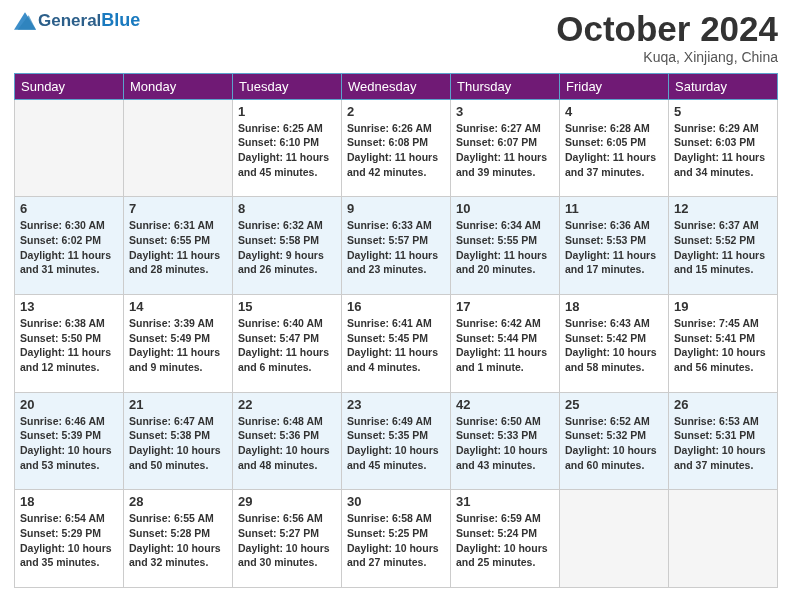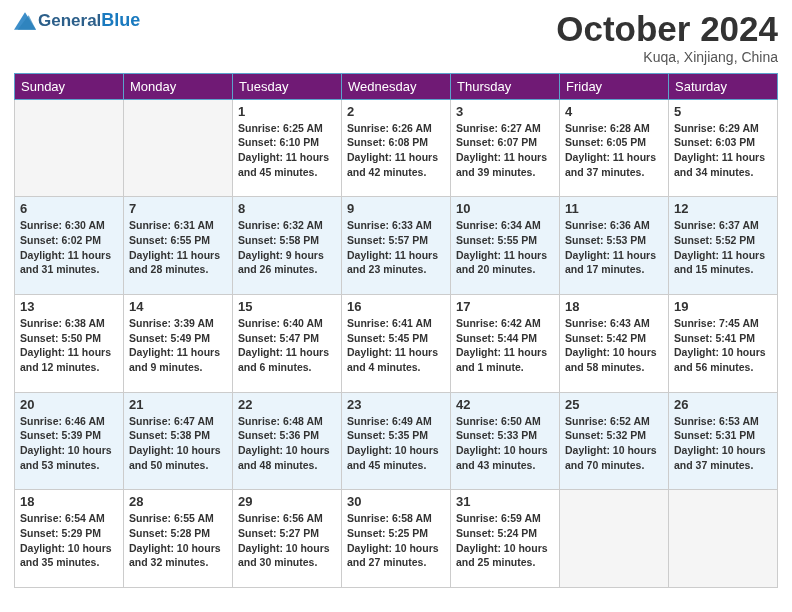--- a/index.html
+++ b/index.html
@@ -329,21 +329,21 @@
               <div>Sunrise: 6:50 AM</div>
               <div>Sunset: 5:33 PM</div>
               <div>Daylight: 10 hours and 43 minutes.</div>
             </div>
           </td>
           <td>
             <div class="day-number">25</div>
             <div class="day-info">
               <div>Sunrise: 6:52 AM</div>
               <div>Sunset: 5:32 PM</div>
-              <div>Daylight: 10 hours and 70 minutes.</div>
+              <div>Daylight: 10 hours and 60 minutes.</div>
             </div>
           </td>
           <td>
             <div class="day-number">26</div>
             <div class="day-info">
               <div>Sunrise: 6:53 AM</div>
               <div>Sunset: 5:31 PM</div>
               <div>Daylight: 10 hours and 37 minutes.</div>
             </div>
           </td>

